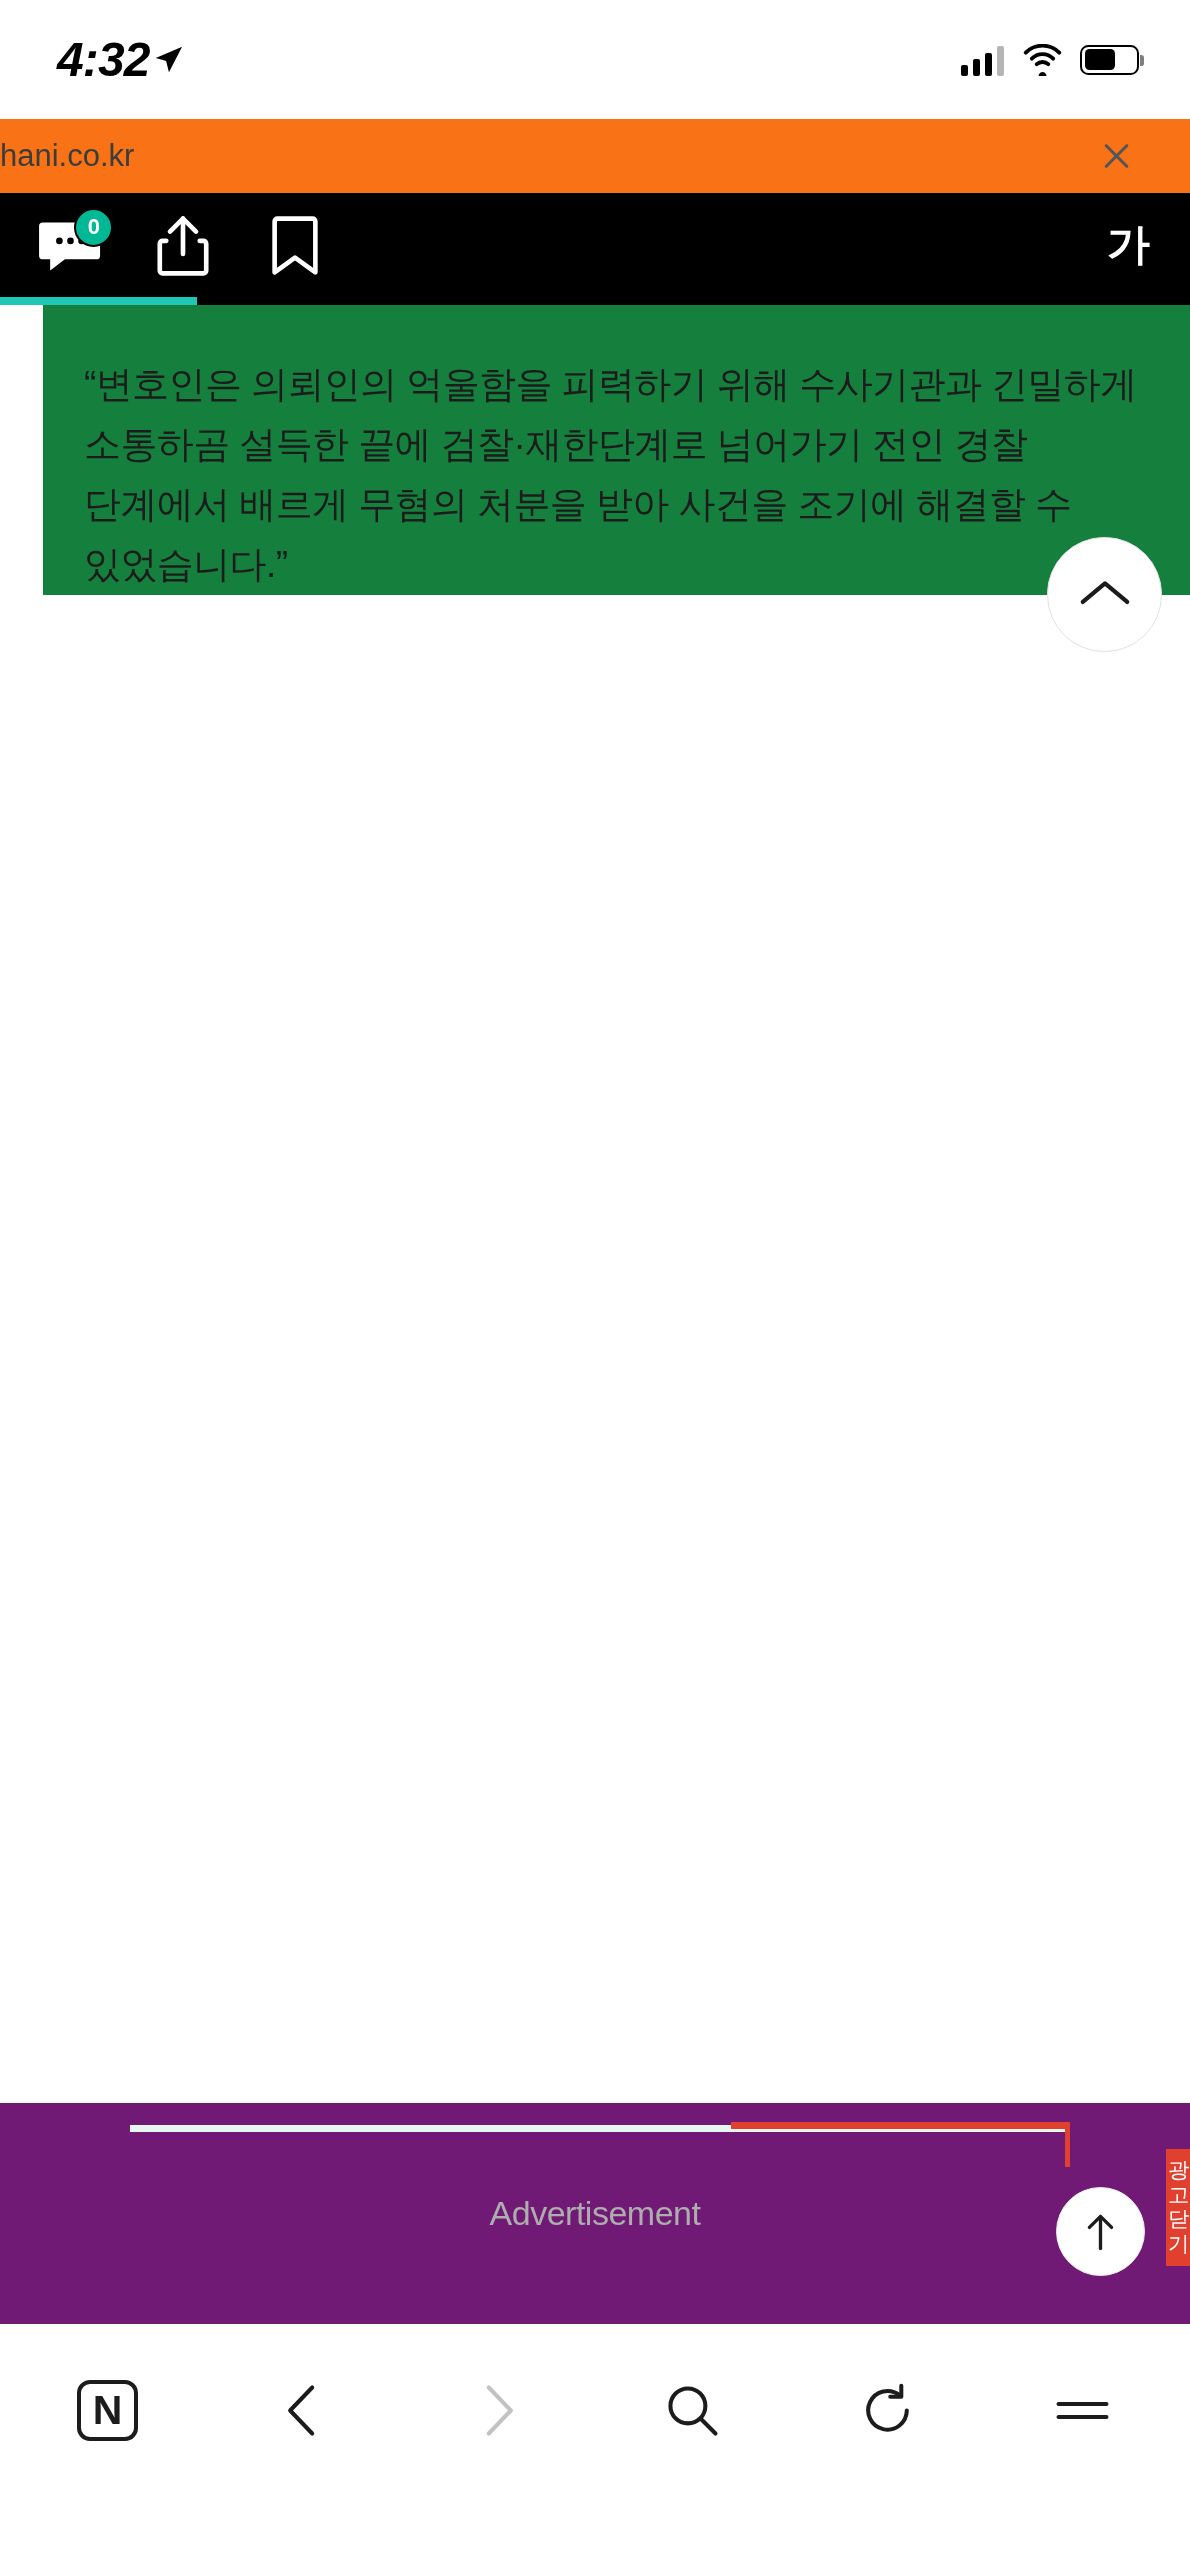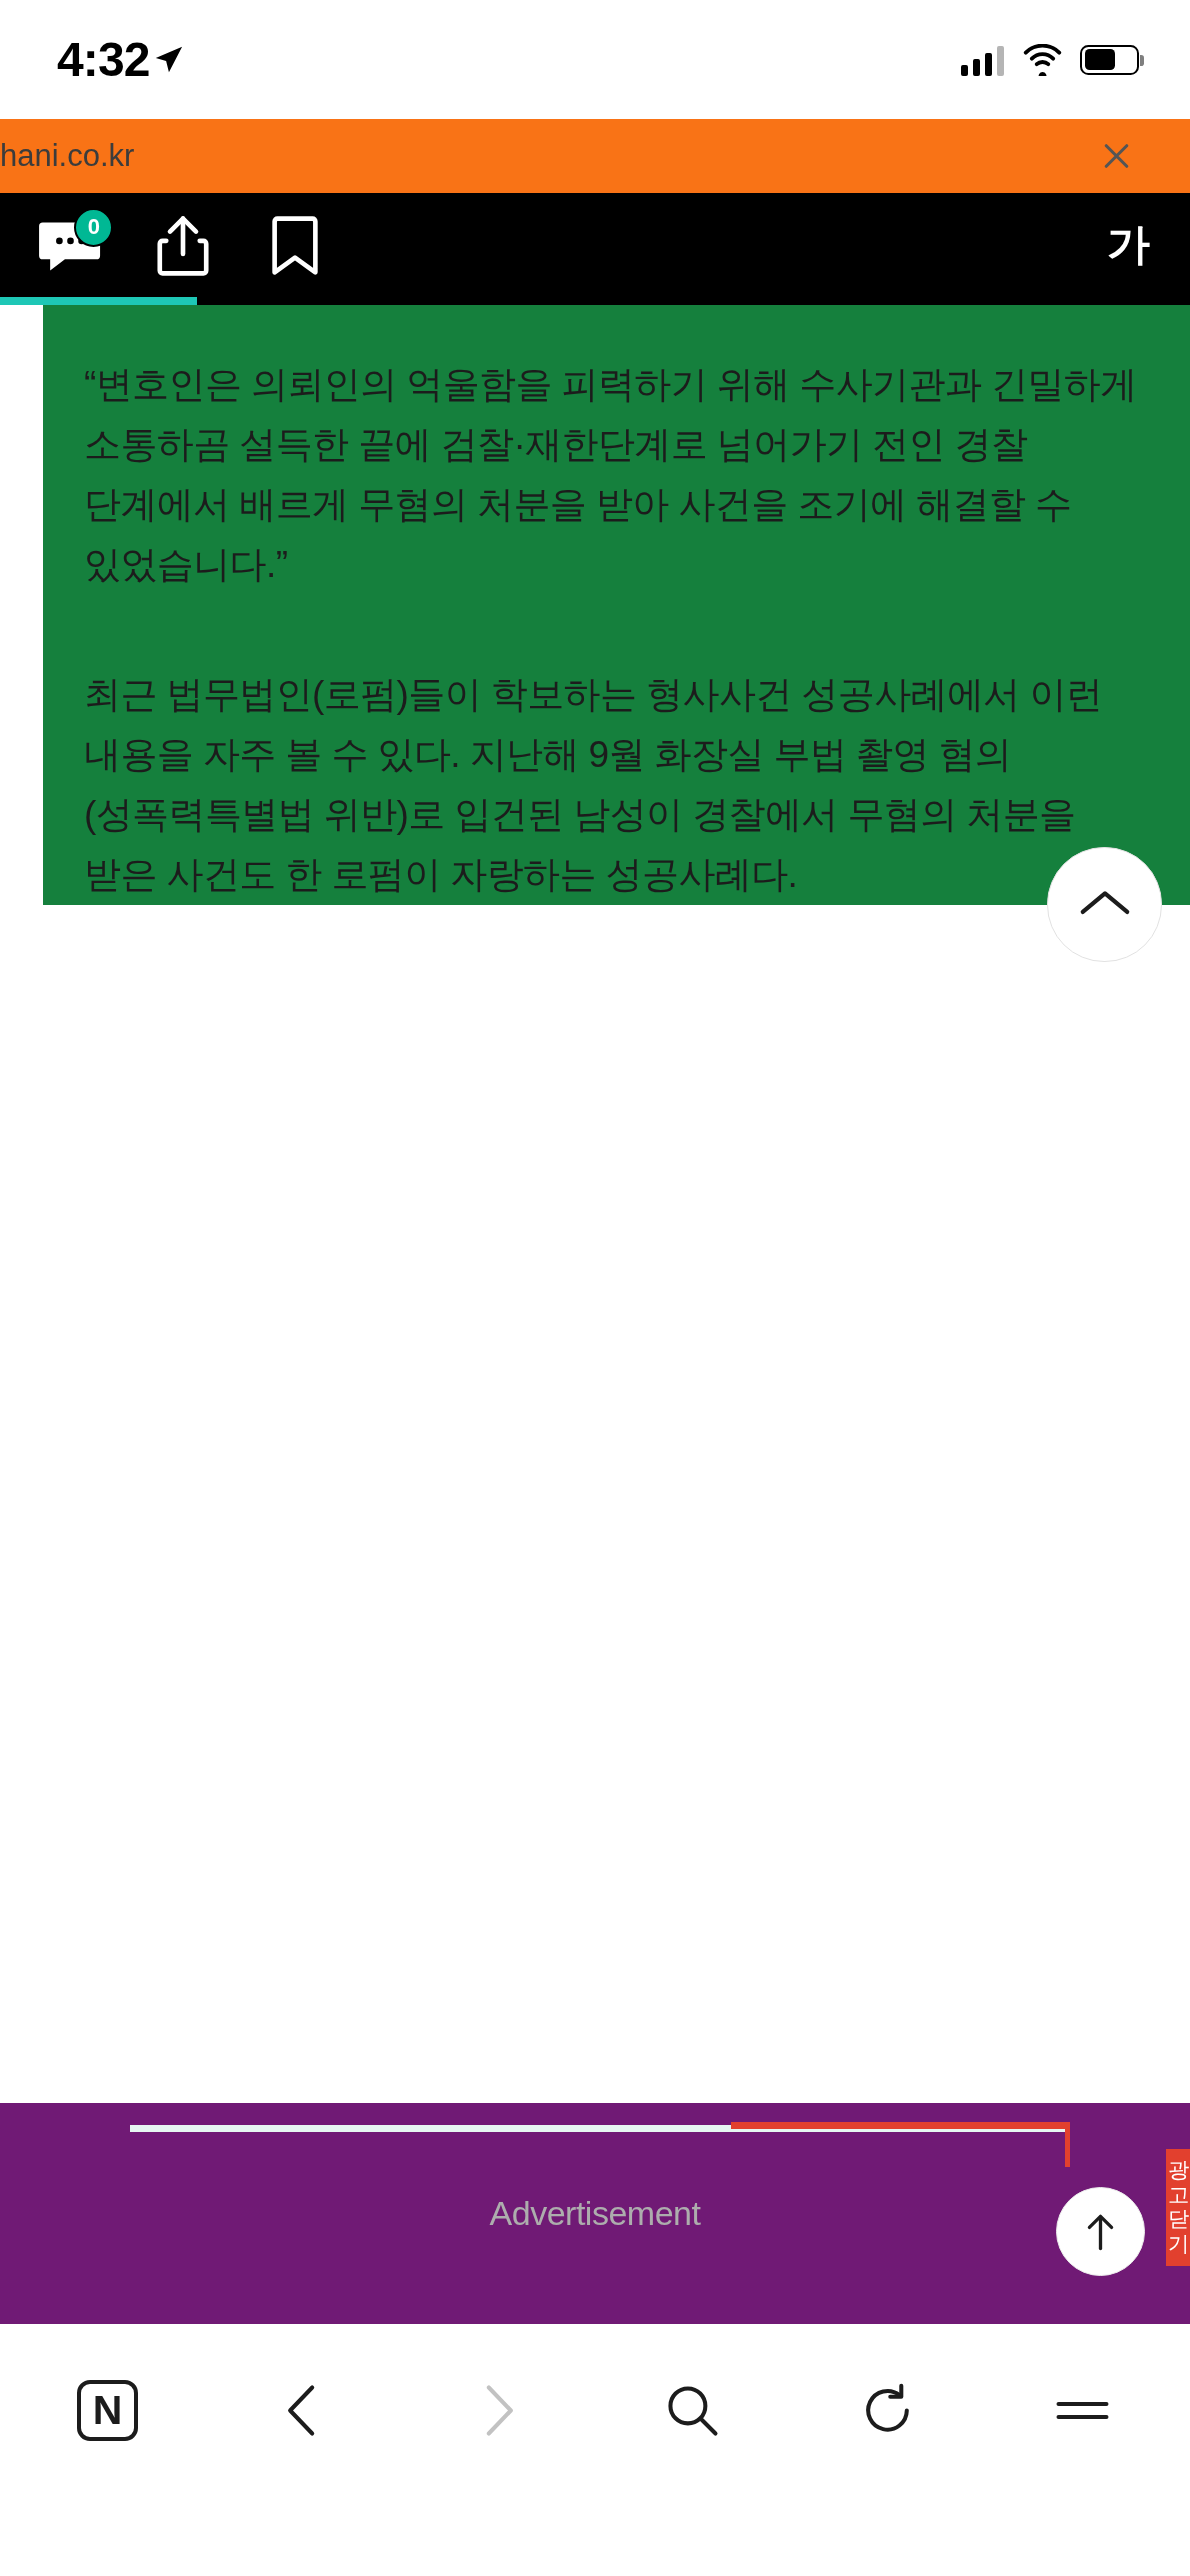--- a/index.html
+++ b/index.html
@@ -17,20 +17,21 @@
     display: flex;
     align-items: center;
     justify-content: space-between;
     padding: 0 52px 0 57px;
     background: #ffffff;
   }
   .status-left {
     display: flex;
     align-items: center;
     gap: 3px;
+    font-style: italic;
   }
   .status-time {
     font-size: 48px;
     font-weight: bold;
     letter-spacing: -0.9px;
     color: #000;
   }
   .loc-arrow {
     width: 32px; height: 32px;
     position: relative;
@@ -330,21 +331,20 @@
     </span>
   </div>
   <span class="dt-right">가</span>
 </div>
 <div class="progress-track">
   <div class="progress-fill" style="width: 16.5%;"></div>
 </div>
 
 <div class="article">
   <p class="para">“변호인은 의뢰인의 억울함을 피력하기 위해 수사기관과 긴밀하게 소통하곰 설득한 끝에 검찰·재한단계로 넘어가기 전인 경찰 단계에서 배르게 무혐의 처분을 받아 사건을 조기에 해결할 수 있었습니다.”</p>
-  <p class="para">최근 법무법인(로펌)들이 학보하는 형사사건 성공사례에서 이런 내용을 자주 볼 수 있다. 지난해 9월 화장실 부법 촬영 혐의(성폭력특별법 위반)로 입건된 남성이 경찰에서 무혐의 처분을 받은 사건도 한 로펌이 자랑하는 성공사례다.</p>
 
   <div class="scroll-top-btn">
     <span>
       <svg width="56" height="37" viewBox="0 0 60 40">
           <path d="M6 28 L30 8 L54 28" stroke="#1c1c1c" stroke-width="4.6" fill="none" stroke-linecap="round" stroke-linejoin="round"></path>
         </svg>
     </span>
   </div>
 </div>
 

